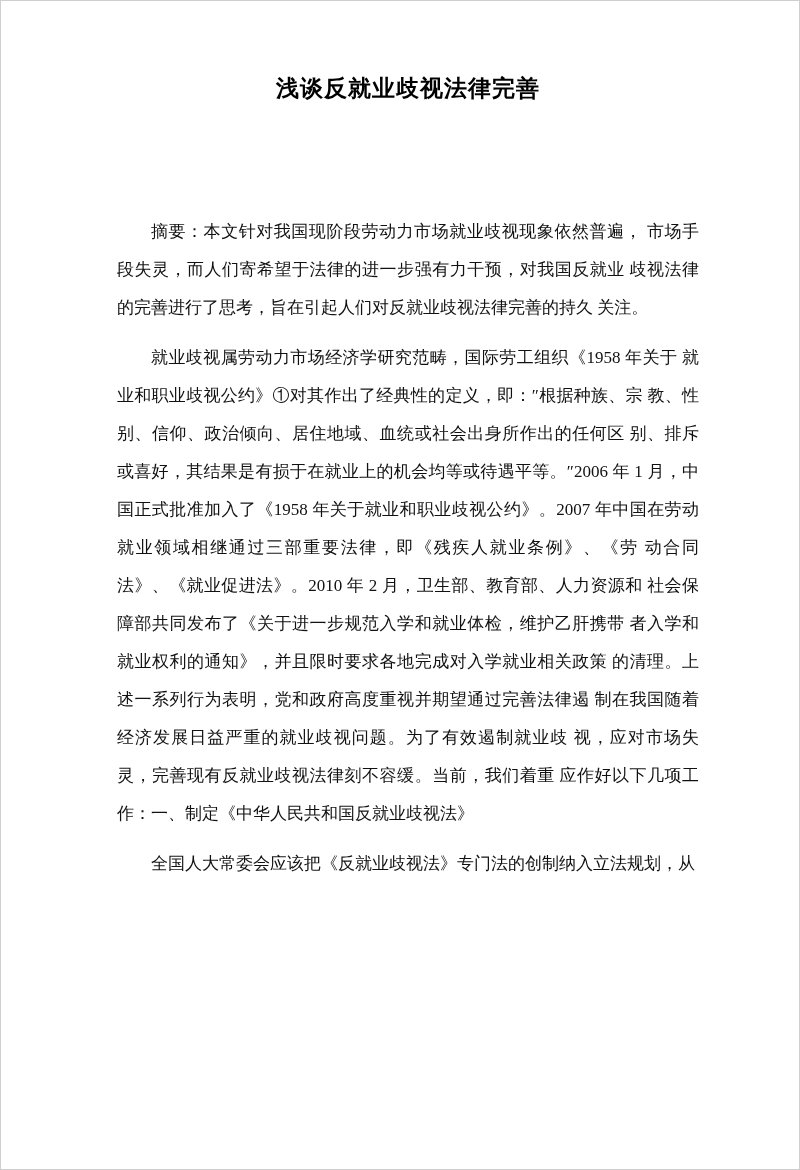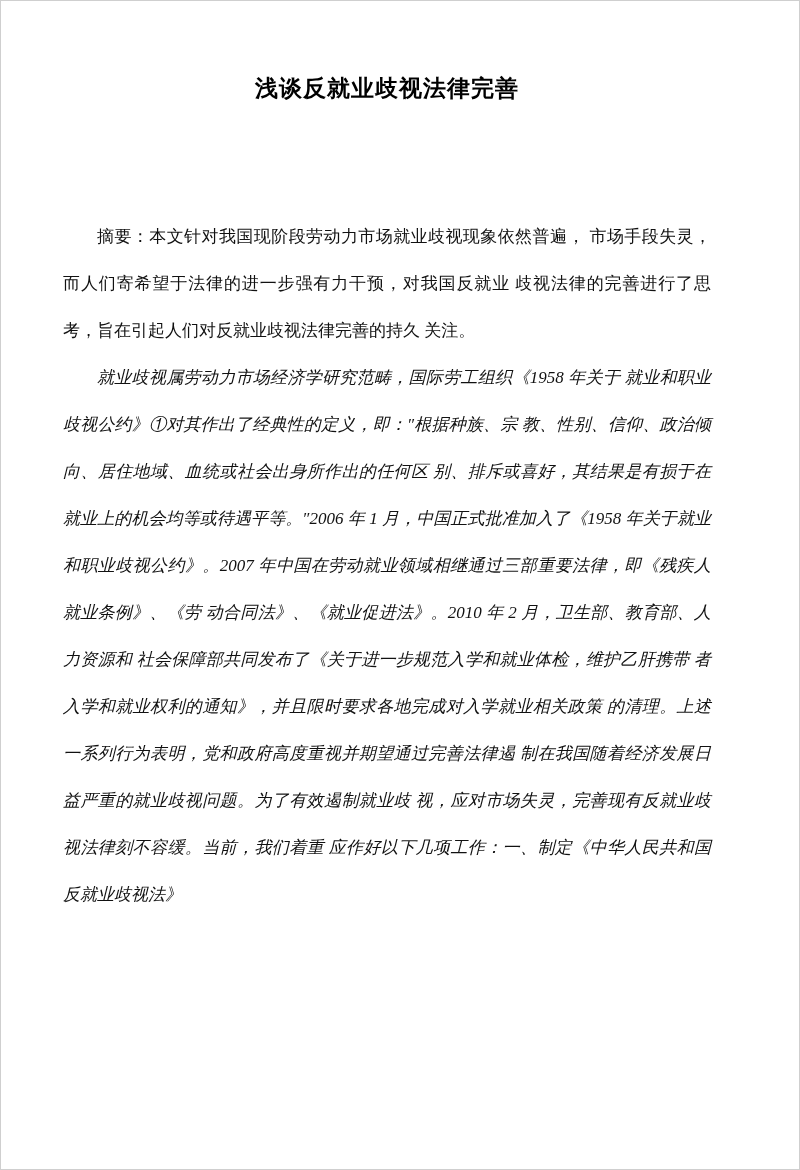--- a/index.html
+++ b/index.html
@@ -7,62 +7,62 @@
     padding: 0;
     background: #ffffff;
   }
   .page {
     position: relative;
     width: 800px;
     height: 1170px;
     box-sizing: border-box;
     background: #ffffff;
     border: 1px solid #cfcfcf;
-    padding: 72px 88px 0 62px;
+    padding: 72px 88px 0 104px;
     overflow: hidden;
     font-family: "Liberation Serif", "DejaVu Serif", serif;
     color: #111111;
   }
   .doc-title {
     margin: 0;
     text-align: center;
     font-size: 23px;
     line-height: 32px;
     font-weight: bold;
     letter-spacing: 1px;
     color: #000000;
   }
   .para {
-    margin: 0;
+    margin: 12px;
     font-size: 17px;
-    line-height: 47px;
+    line-height: 38px;
     text-align: justify;
     text-indent: 2em;
     word-break: break-all;
   }
   .para.abstract {
     margin-top: 108px;
   }
   .para.keywords {
     margin-top: 38px;
   }
   .para.body-text {
     margin-top: 0;
-    font-style: italic;
   }
   .para.closing {
     margin-top: 0;
   }
 </style>
 </head>
 <body>
 
 <div class="page">
 
   <h1 class="doc-title">浅谈反就业歧视法律完善</h1>
 
   <p class="para abstract">摘要：本文针对我国现阶段劳动力市场就业歧视现象依然普遍， 市场手段失灵，而人们寄希望于法律的进一步强有力干预，对我国反就业 歧视法律的完善进行了思考，旨在引起人们对反就业歧视法律完善的持久 关注。</p>
 
 
   <p class="para body-text">就业歧视属劳动力市场经济学研究范畴，国际劳工组织《1958 年关于 就业和职业歧视公约》①对其作出了经典性的定义，即：″根据种族、宗 教、性别、信仰、政治倾向、居住地域、血统或社会出身所作出的任何区 别、排斥或喜好，其结果是有损于在就业上的机会均等或待遇平等。″2006 年 1 月，中国正式批准加入了《1958 年关于就业和职业歧视公约》。2007 年中国在劳动就业领域相继通过三部重要法律，即《残疾人就业条例》、《劳 动合同法》、《就业促进法》。2010 年 2 月，卫生部、教育部、人力资源和 社会保障部共同发布了《关于进一步规范入学和就业体检，维护乙肝携带 者入学和就业权利的通知》，并且限时要求各地完成对入学就业相关政策 的清理。上述一系列行为表明，党和政府高度重视并期望通过完善法律遏 制在我国随着经济发展日益严重的就业歧视问题。为了有效遏制就业歧 视，应对市场失灵，完善现有反就业歧视法律刻不容缓。当前，我们着重 应作好以下几项工作：一、制定《中华人民共和国反就业歧视法》</p>
 
+  <p class="para closing">全国人大常委会应该把《反就业歧视法》专门法的创制纳入立法规划，从</p>
 
 </div>
 
 </body></html>

